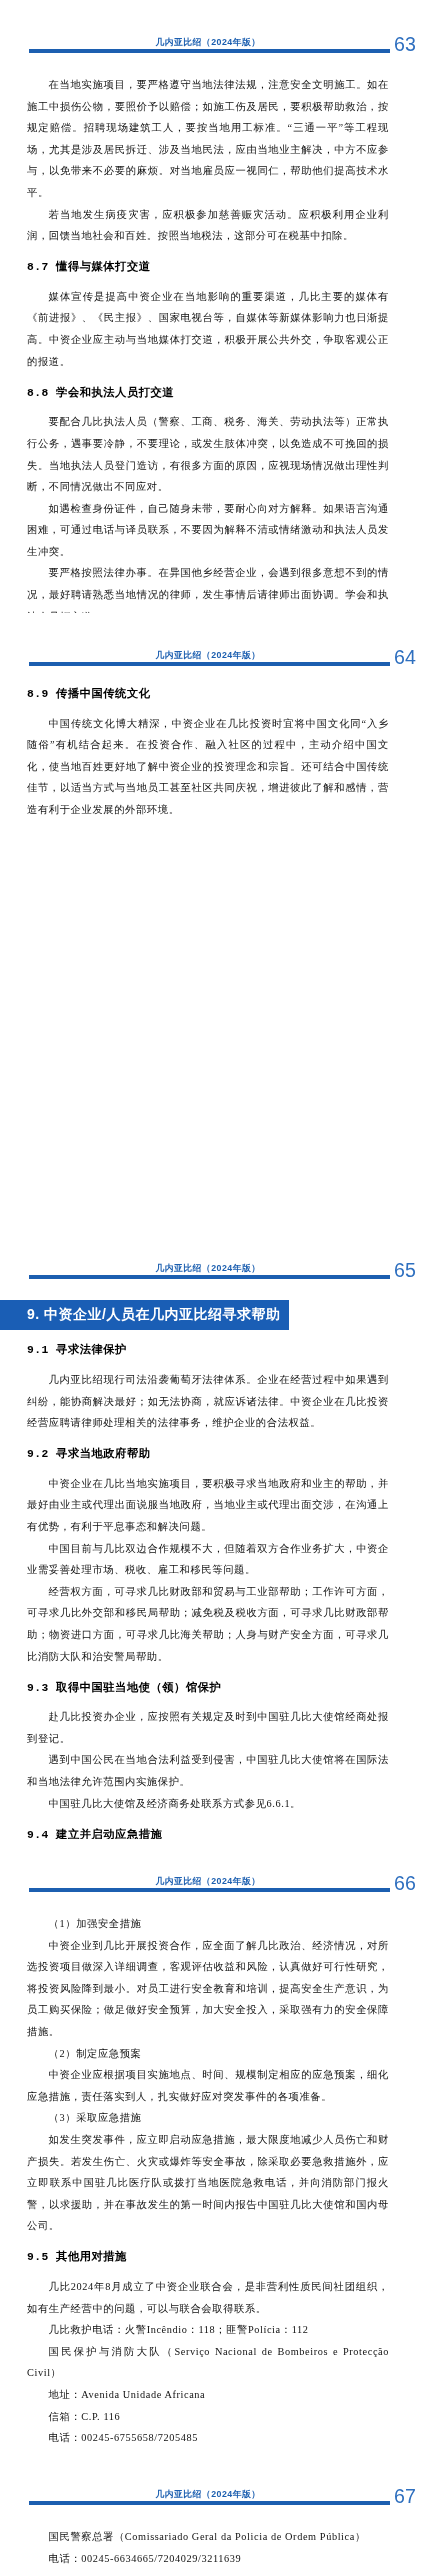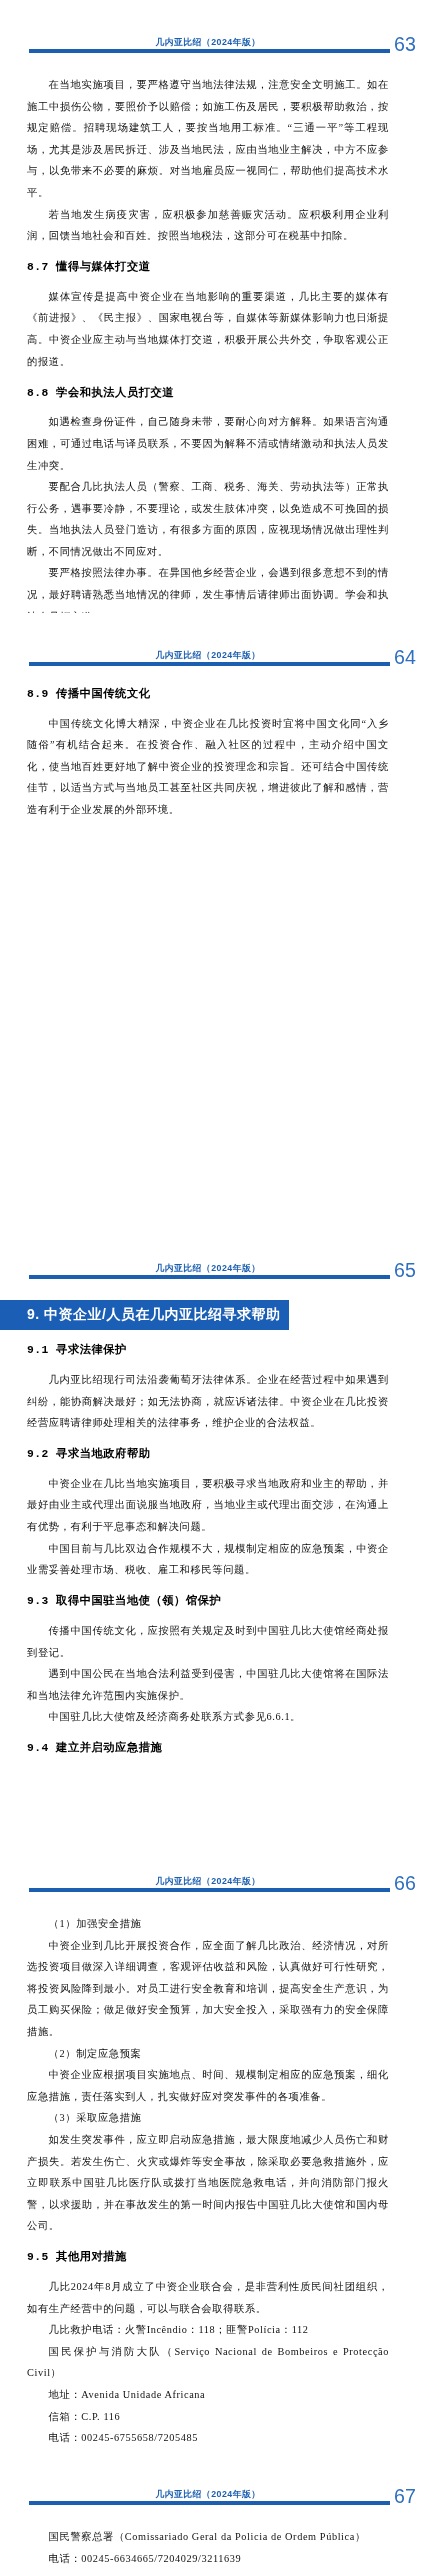--- a/index.html
+++ b/index.html
@@ -100,22 +100,22 @@
   <section class="page" style="top: 0px;">
     <div class="header-title">几内亚比绍（2024年版）</div>
     <div class="header-rule"></div>
     <div class="page-number">63</div>
     <div class="page-content">
         <div class="b-p">在当地实施项目，要严格遵守当地法律法规，注意安全文明施工。如在施工中损伤公物，要照价予以赔偿；如施工伤及居民，要积极帮助救治，按规定赔偿。招聘现场建筑工人，要按当地用工标准。“三通一平”等工程现场，尤其是涉及居民拆迁、涉及当地民法，应由当地业主解决，中方不应参与，以免带来不必要的麻烦。对当地雇员应一视同仁，帮助他们提高技术水平。</div>
         <div class="b-p">若当地发生病疫灾害，应积极参加慈善赈灾活动。应积极利用企业利润，回馈当地社会和百姓。按照当地税法，这部分可在税基中扣除。</div>
         <div class="b-h">8.7 懂得与媒体打交道</div>
         <div class="b-p">媒体宣传是提高中资企业在当地影响的重要渠道，几比主要的媒体有《前进报》、《民主报》、国家电视台等，自媒体等新媒体影响力也日渐提高。中资企业应主动与当地媒体打交道，积极开展公共外交，争取客观公正的报道。</div>
         <div class="b-h">8.8 学会和执法人员打交道</div>
+        <div class="b-p">要配合几比执法人员（警察、工商、税务、海关、劳动执法等）正常执行公务，遇事要冷静，不要理论，或发生肢体冲突，以免造成不可挽回的损失。当地执法人员登门造访，有很多方面的原因，应视现场情况做出理性判断，不同情况做出不同应对。</div>
         <div class="b-p">如遇检查身份证件，自己随身未带，要耐心向对方解释。如果语言沟通困难，可通过电话与译员联系，不要因为解释不清或情绪激动和执法人员发生冲突。</div>
-        <div class="b-p">要配合几比执法人员（警察、工商、税务、海关、劳动执法等）正常执行公务，遇事要冷静，不要理论，或发生肢体冲突，以免造成不可挽回的损失。当地执法人员登门造访，有很多方面的原因，应视现场情况做出理性判断，不同情况做出不同应对。</div>
         <div class="b-p">要严格按照法律办事。在异国他乡经营企业，会遇到很多意想不到的情况，最好聘请熟悉当地情况的律师，发生事情后请律师出面协调。学会和执法人员打交道。</div>
       </div>
   </section>
 
   <section class="page" style="top: 613px;">
     <div class="header-title">几内亚比绍（2024年版）</div>
     <div class="header-rule"></div>
     <div class="page-number">64</div>
     <div class="page-content">
         <div class="b-h">8.9 传播中国传统文化</div>
@@ -126,23 +126,24 @@
   <section class="page" style="top: 1226px;">
     <div class="header-title">几内亚比绍（2024年版）</div>
     <div class="header-rule"></div>
     <div class="page-number">65</div>
     <div class="page-content">
         <div class="b-chapter">9. 中资企业/人员在几内亚比绍寻求帮助</div>
         <div class="b-h">9.1 寻求法律保护</div>
         <div class="b-p">几内亚比绍现行司法沿袭葡萄牙法律体系。企业在经营过程中如果遇到纠纷，能协商解决最好；如无法协商，就应诉诸法律。中资企业在几比投资经营应聘请律师处理相关的法律事务，维护企业的合法权益。</div>
         <div class="b-h">9.2 寻求当地政府帮助</div>
         <div class="b-p">中资企业在几比当地实施项目，要积极寻求当地政府和业主的帮助，并最好由业主或代理出面说服当地政府，当地业主或代理出面交涉，在沟通上有优势，有利于平息事态和解决问题。</div>
-        <div class="b-p">中国目前与几比双边合作规模不大，规模制定相应的应急预案，中资企业需妥善处理市场、税收、雇工和移民等问题。</div>
+        <div class="b-p">中国目前与几比双边合作规模不大，但随着双方合作业务扩大，中资企业需妥善处理市场、税收、雇工和移民等问题。</div>
+        <div class="b-p">经营权方面，可寻求几比财政部和贸易与工业部帮助；工作许可方面，可寻求几比外交部和移民局帮助；减免税及税收方面，可寻求几比财政部帮助；物资进口方面，可寻求几比海关帮助；人身与财产安全方面，可寻求几比消防大队和治安警局帮助。</div>
         <div class="b-h">9.3 取得中国驻当地使（领）馆保护</div>
-        <div class="b-p">传播中国传统文化，应按照有关规定及时到中国驻几比大使馆经商处报到登记。</div>
+        <div class="b-p">赴几比投资办企业，应按照有关规定及时到中国驻几比大使馆经商处报到登记。</div>
         <div class="b-p">遇到中国公民在当地合法利益受到侵害，中国驻几比大使馆将在国际法和当地法律允许范围内实施保护。</div>
         <div class="b-p">中国驻几比大使馆及经济商务处联系方式参见6.6.1。</div>
         <div class="b-h">9.4 建立并启动应急措施</div>
       </div>
   </section>
 
   <section class="page" style="top: 1839px;">
     <div class="header-title">几内亚比绍（2024年版）</div>
     <div class="header-rule"></div>
     <div class="page-number">66</div>

